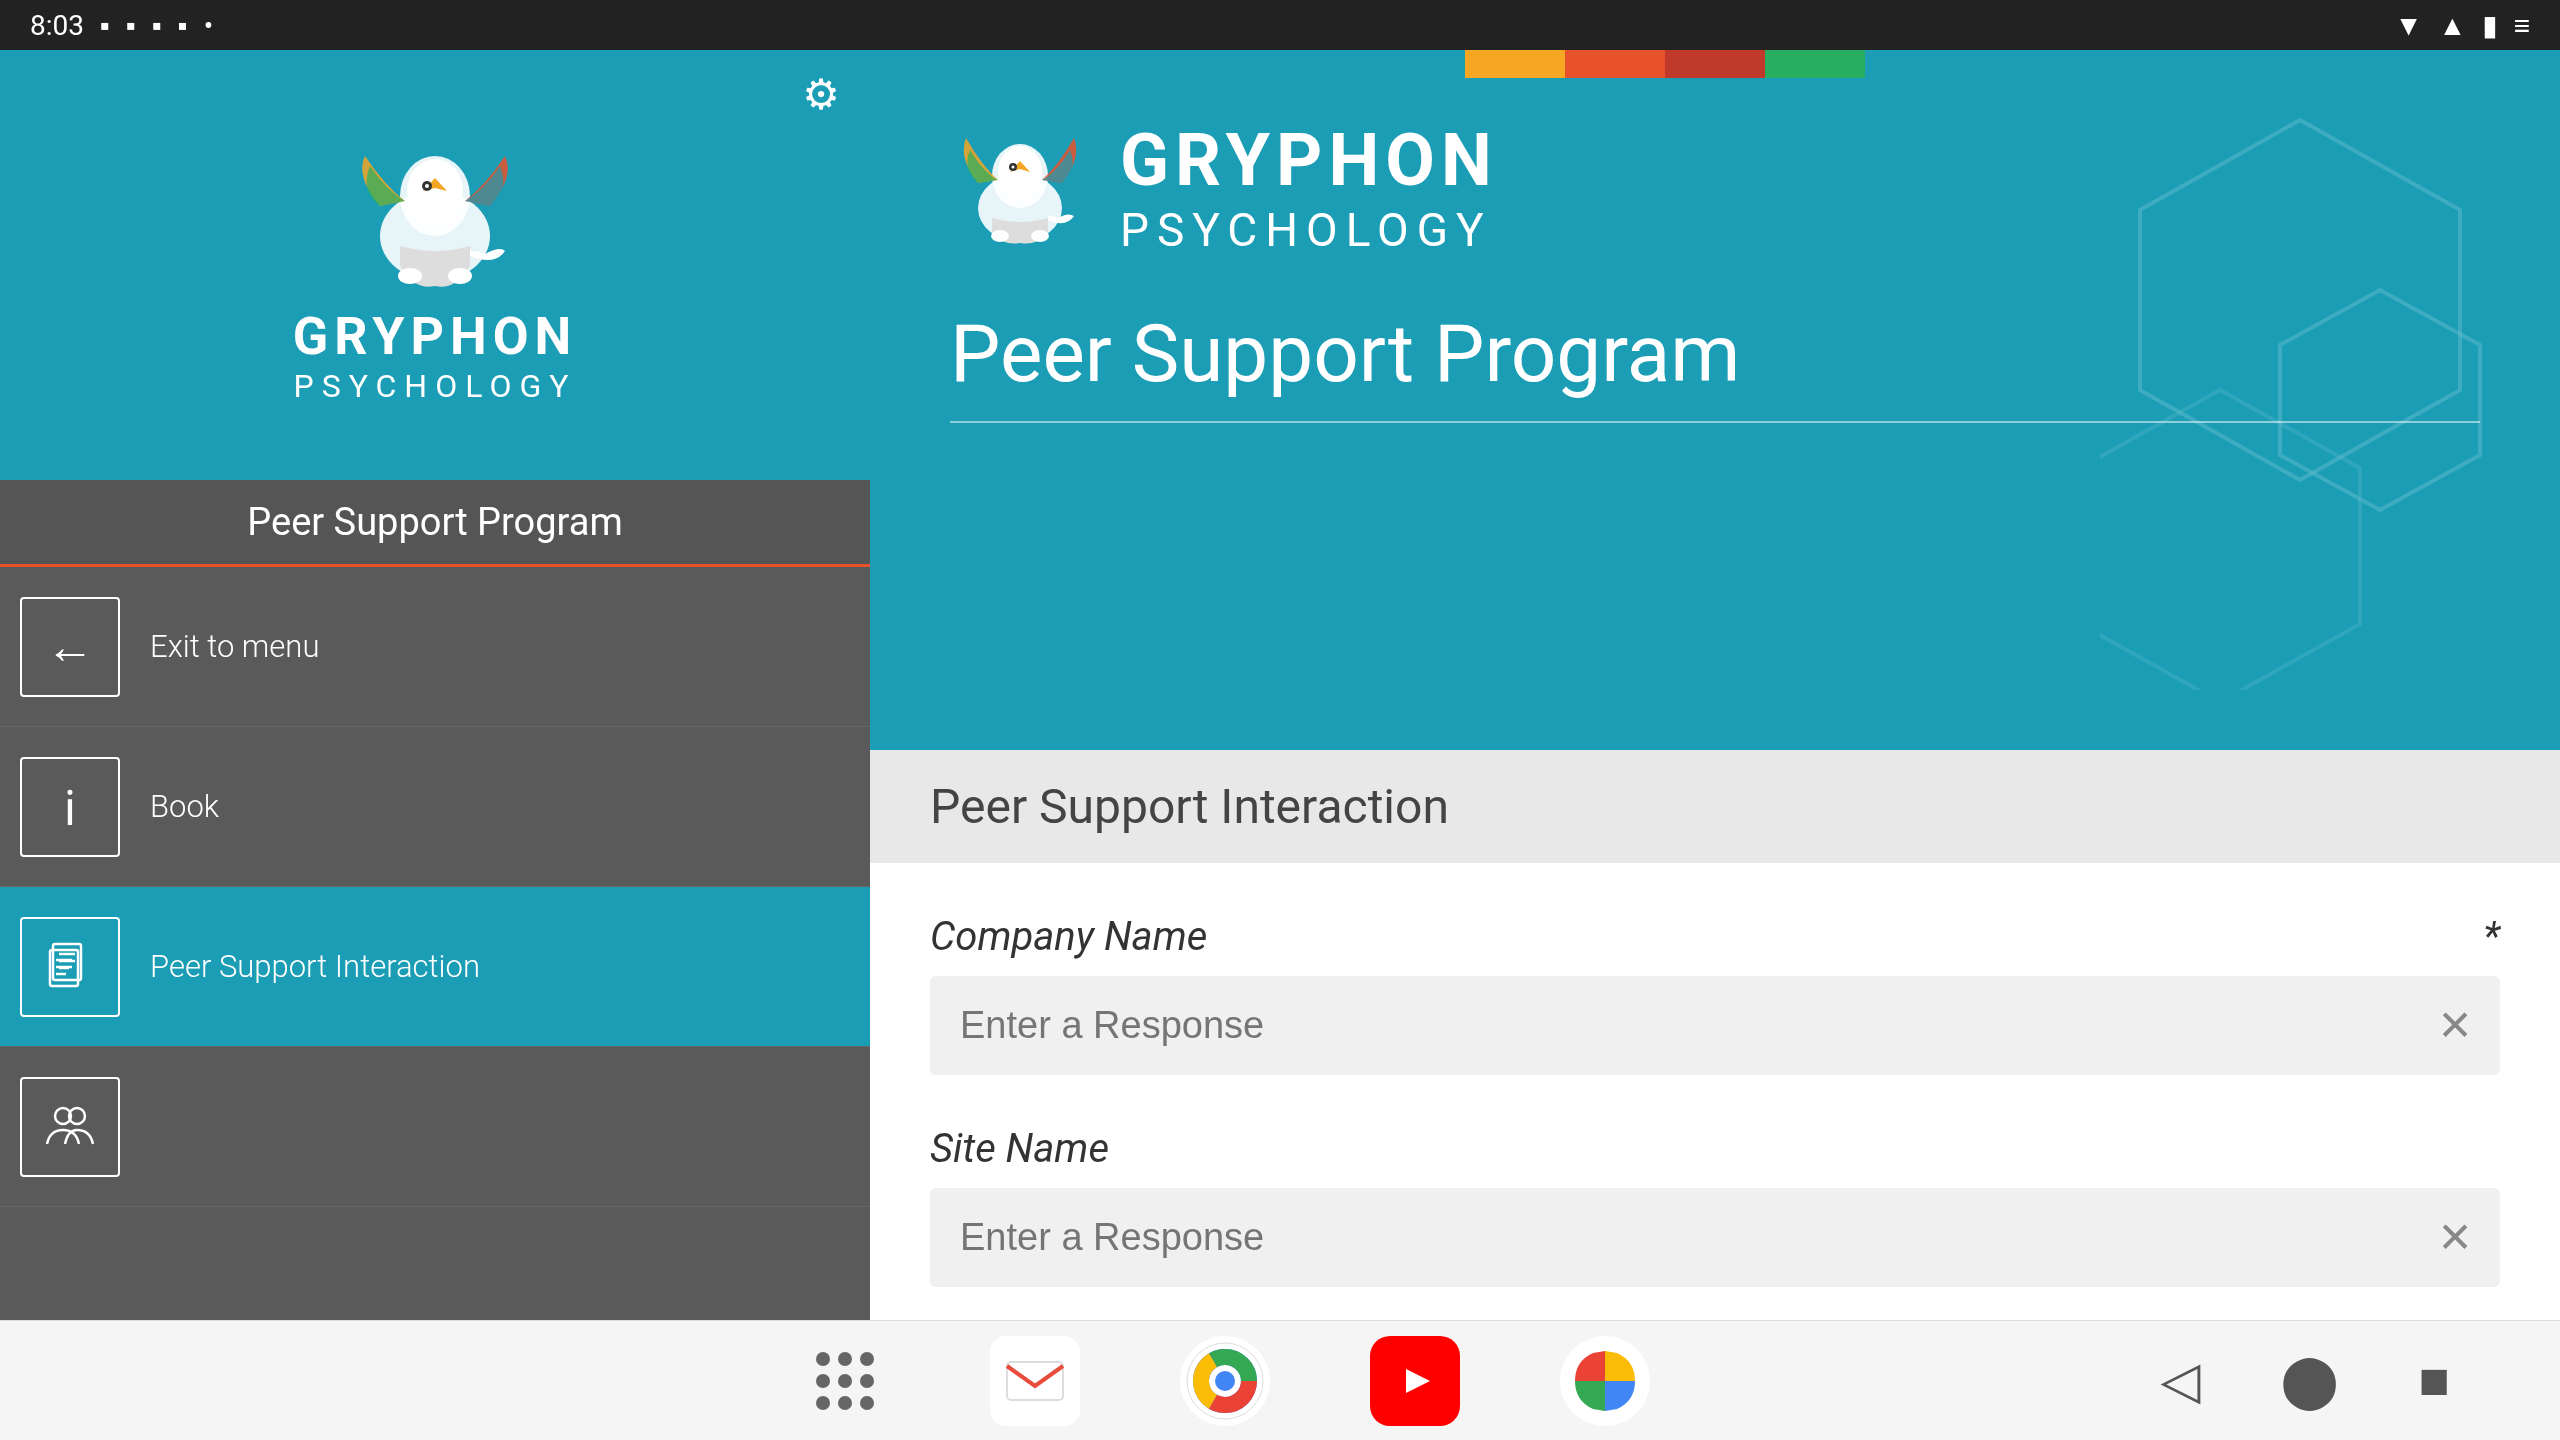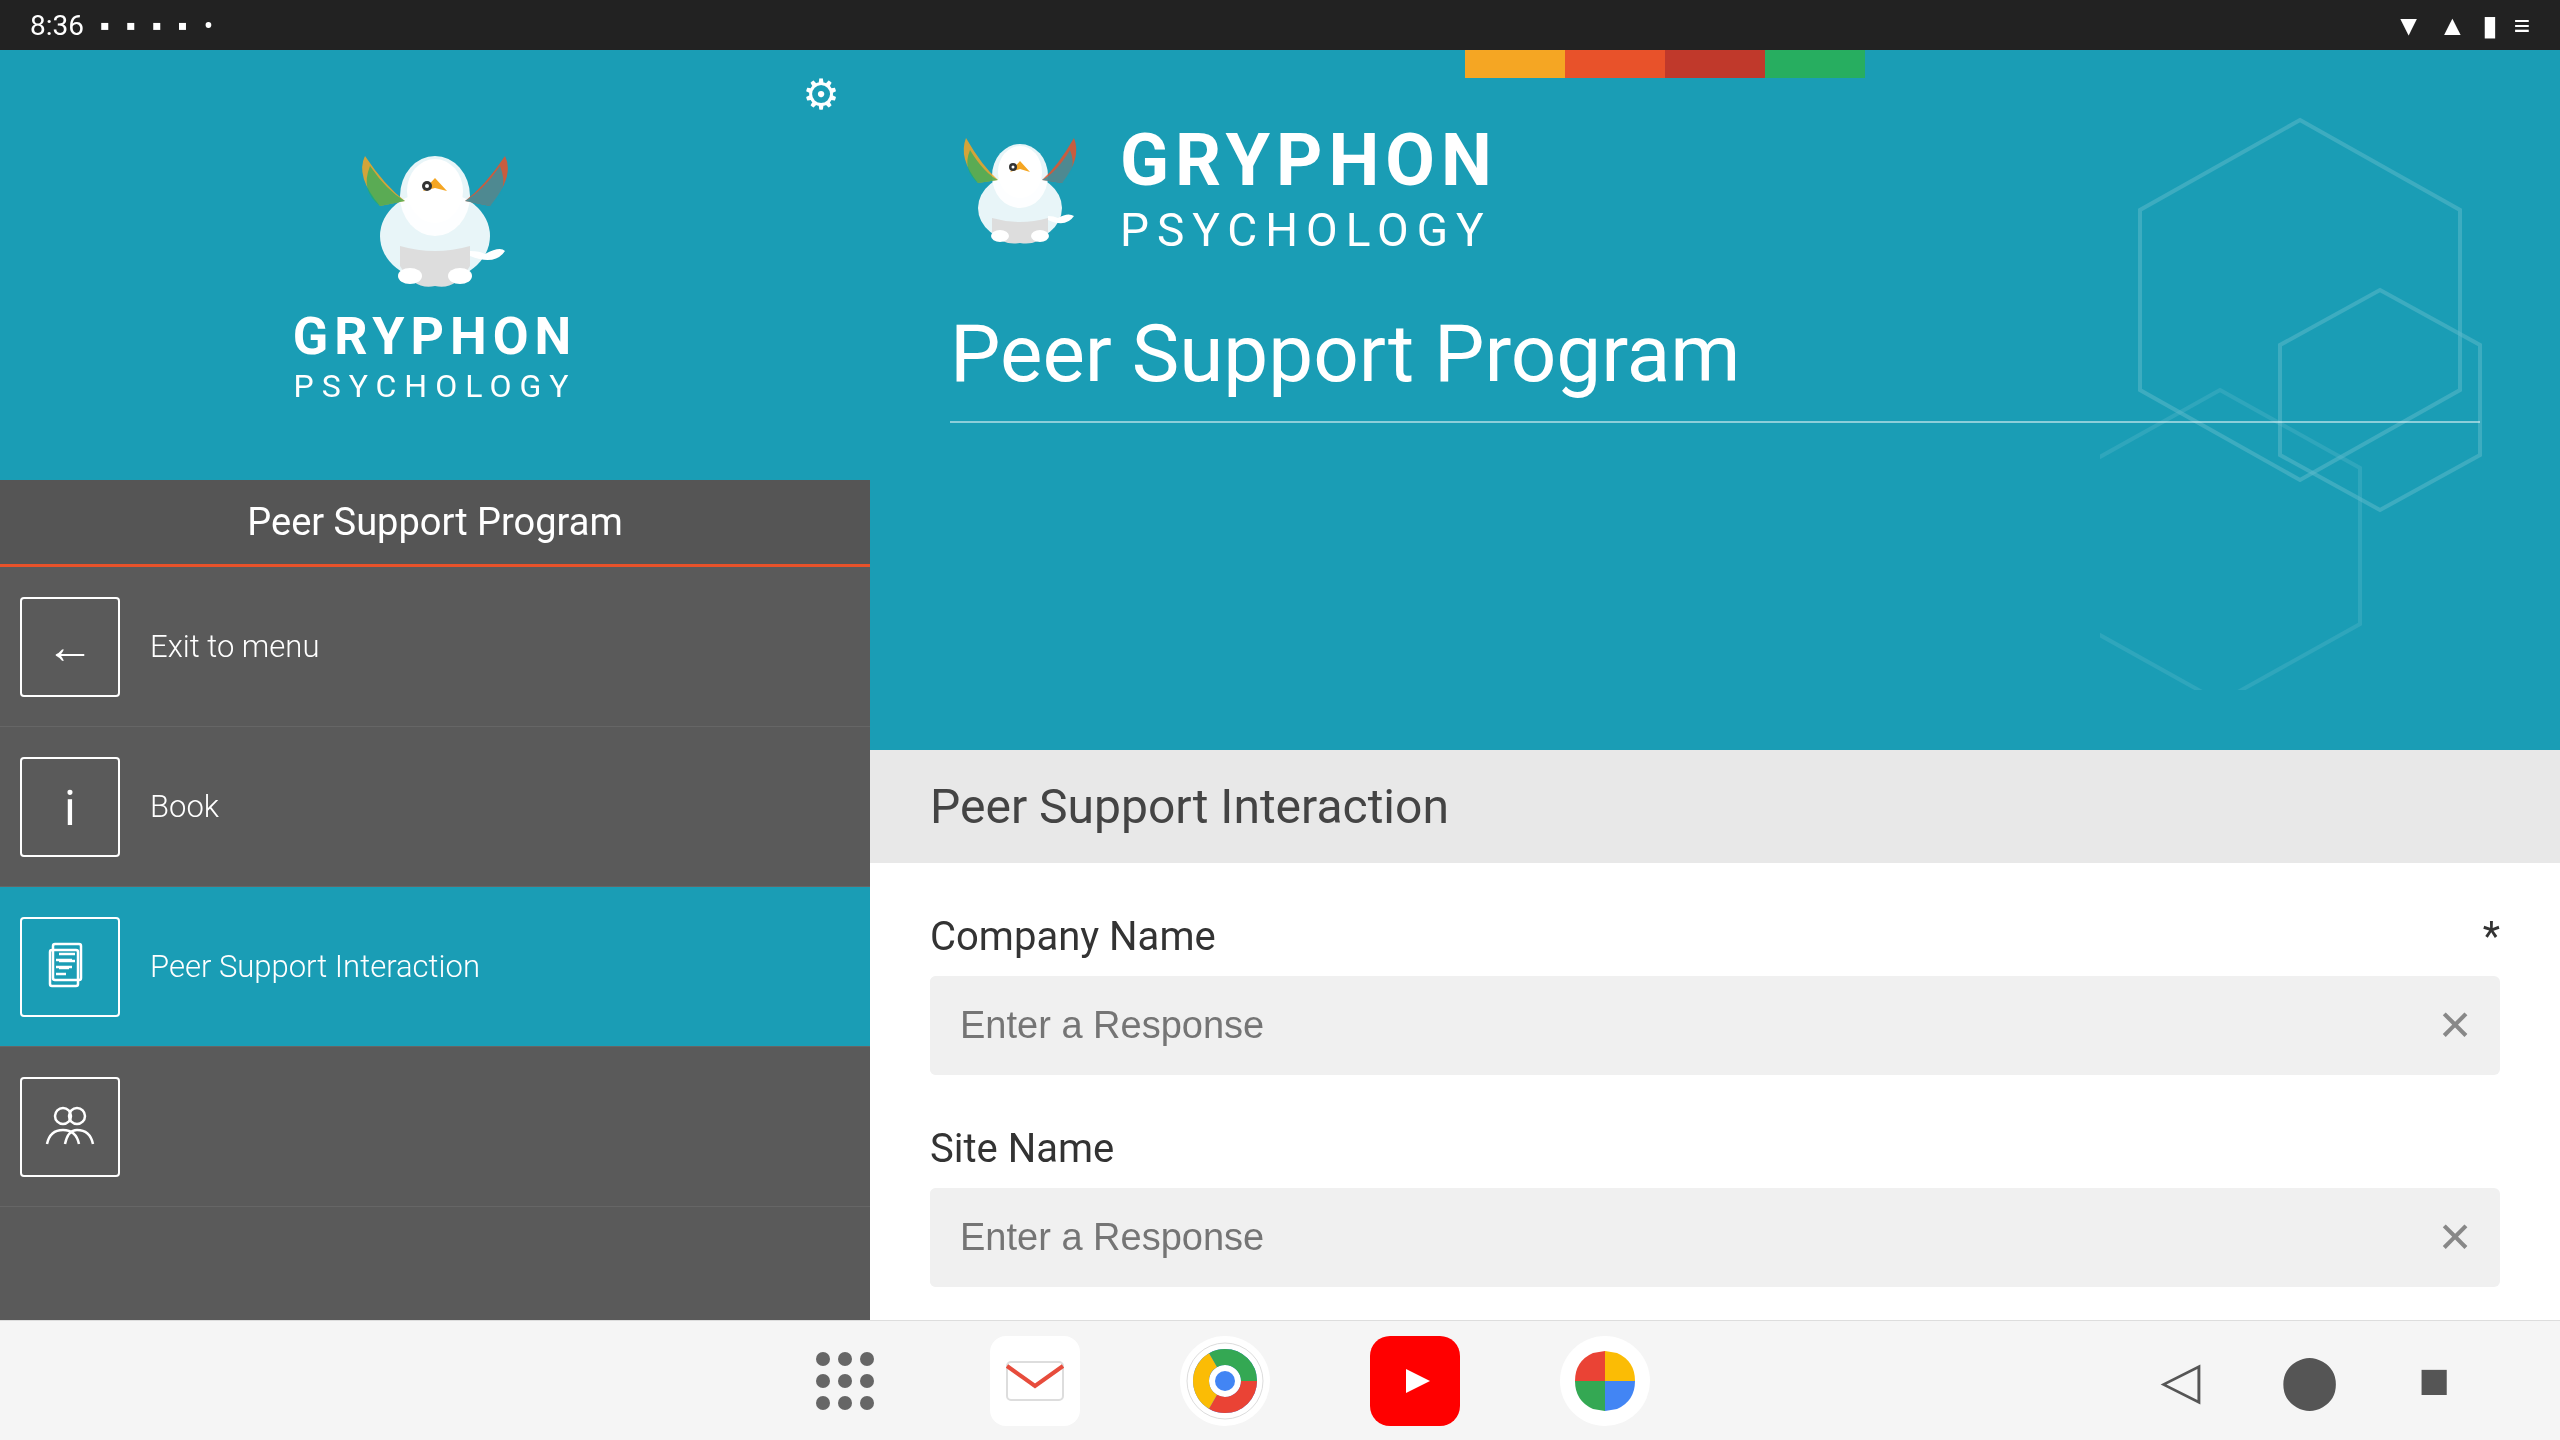--- a/index.html
+++ b/index.html
@@ -231,20 +231,21 @@
       margin-bottom: 50px;
     }
 
     .form-label {
       font-size: 40px;
       color: #333;
       margin-bottom: 16px;
       display: flex;
       align-items: center;
       justify-content: space-between;
+      font-style: italic;
     }
 
     .required-star {
       color: #333;
       font-size: 40px;
     }
 
     .form-input-wrapper {
       display: flex;
       align-items: center;
@@ -330,21 +331,21 @@
     }
 
     
     .griffin-svg { display: block; }
   </style>
 </head>
 <body>
 
 <div class="status-bar">
   <div class="status-bar-left">
-    <span>8:36</span>
+    <span>8:03</span>
     <span>▪</span>
     <span>▪</span>
     <span>▪</span>
     <span>▪</span>
     <span>•</span>
   </div>
   <div class="status-bar-right">
     <span>▼</span>
     <span>▲</span>
     <span>▮</span>

